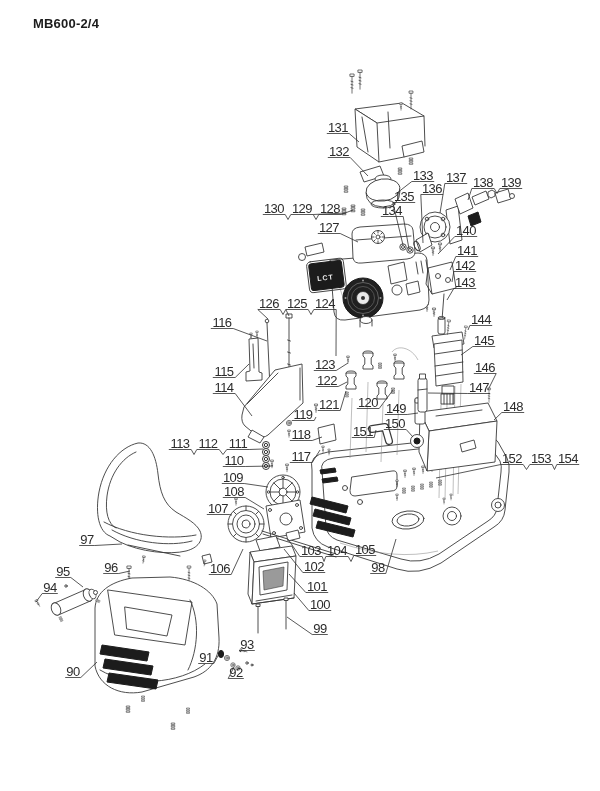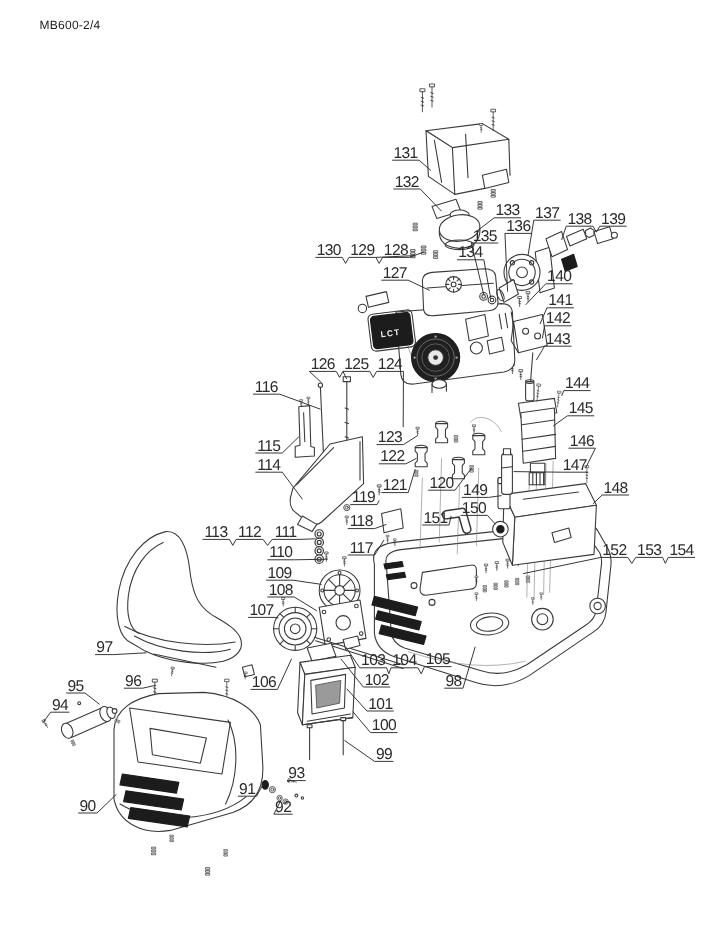--- a/index.html
+++ b/index.html
@@ -1,18 +1,18 @@
 <!DOCTYPE html>
 <html><head>
 <meta charset="utf-8">
 <style>
   html,body{margin:0;padding:0;background:#fff;}
   .page{position:relative;width:600px;height:791px;background:#fff;overflow:hidden;
         font-family:"Liberation Sans",sans-serif;}
-  .doc-title{position:absolute;left:33px;top:16px;font-size:10px;font-weight:normal;
+  .doc-title{position:absolute;left:33px;top:16px;font-size:13px;font-weight:bold;
              color:#1c1c1c;letter-spacing:.2px;}
   svg{position:absolute;left:0;top:0;}
   .ln{stroke:#3a3a3a;stroke-width:.9;fill:none;stroke-linejoin:round;stroke-linecap:round;}
   .lnf{stroke:#3a3a3a;stroke-width:.9;fill:#ffffff;stroke-linejoin:round;}
   .thin{stroke:#8a8a8a;stroke-width:.55;fill:none;}
   .dark{fill:#1c1c1c;stroke:#1c1c1c;stroke-width:1;stroke-linejoin:round;}
   .mid{fill:#9a9a9a;stroke:#3a3a3a;stroke-width:.6;}
   .callout-text{font-family:"Liberation Sans",sans-serif;font-size:13px;fill:#2b2b2b;
                 letter-spacing:-0.5px;}
   .callout-line{stroke:#2e2e2e;stroke-width:.8;fill:none;}

